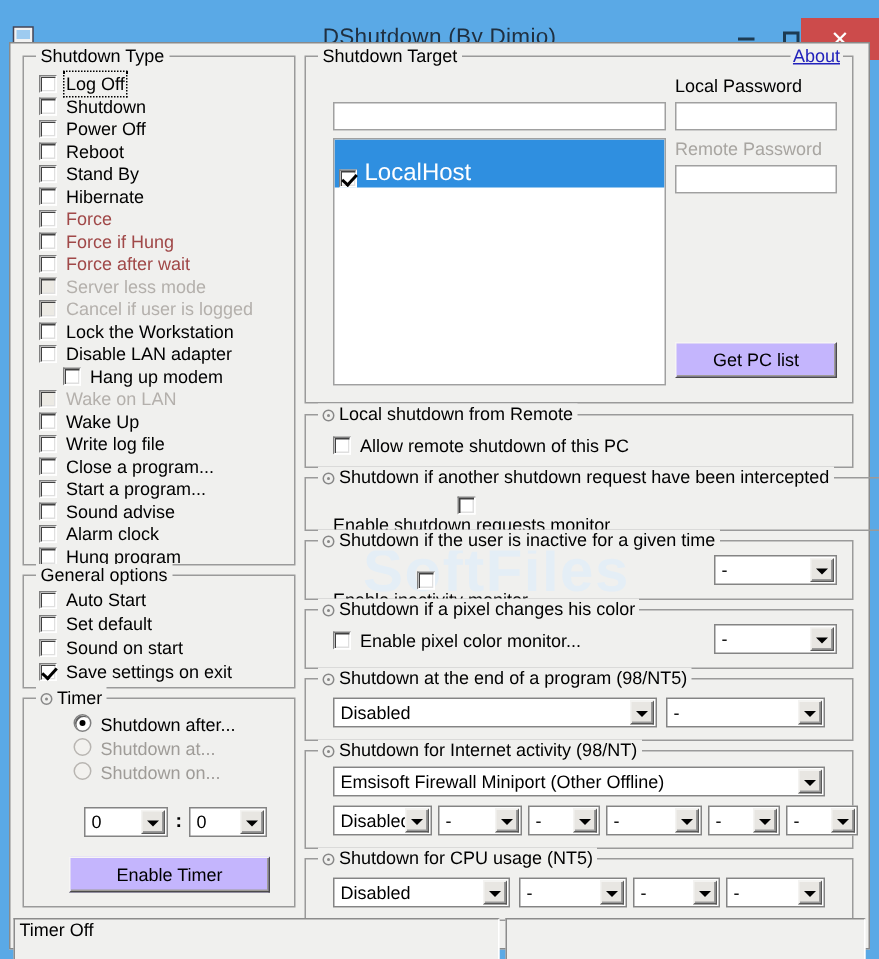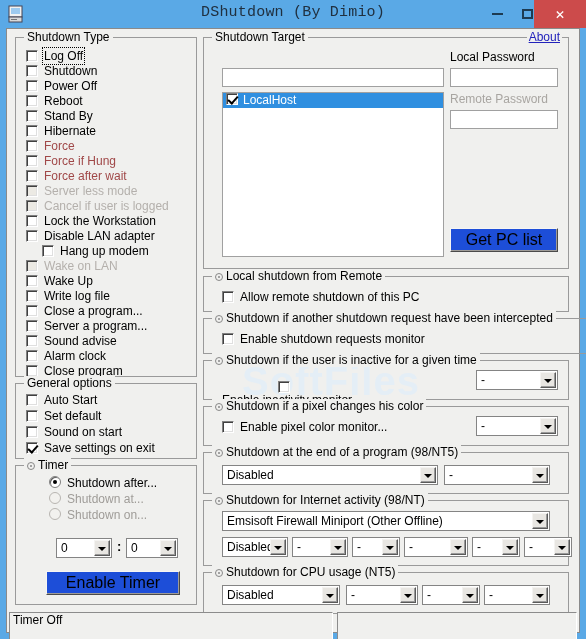--- a/index.html
+++ b/index.html
@@ -9,23 +9,22 @@
     background:#5aa9e6;
     -webkit-font-smoothing:none;
   }
   .window{
     position:absolute;left:0;top:0;width:586px;height:639px;
     background:#5aa9e6;
     box-sizing:border-box;
   }
   
   .titlebar{
-    position:absolute;left:0;top:0;width:586px;height:28px;
+    position:absolute;left:0;top:12px;width:586px;height:28px;
     background:#5aa9e6;
-    font-family:Liberation Mono, monospace;
   }
   .app-icon{
     position:absolute;left:6px;top:4px;width:20px;height:20px;
   }
   .title-text{
     position:absolute;left:0;top:4px;width:586px;
     text-align:center;font-size:15px;color:#203040;
     letter-spacing:.2px;
   }
   .win-btn{
@@ -117,22 +116,22 @@
     position:absolute;
     background:#fff;border:1px solid #a0a0a0;
     box-sizing:border-box;
     font-size:12px;padding:1px 3px;line-height:normal;
   }
   .listbox{
     position:absolute;background:#fff;border:1px solid #a0a0a0;
     box-sizing:border-box;overflow:hidden;
   }
   .list-item{
-    height:15px;display:flex;align-items:flex-start;
-    font-size:12px;padding-left:3px;
+    height:32px;display:flex;align-items:flex-end;
+    font-size:16px;padding-left:3px;
   }
   .list-item.sel{background:#2f8fe0;color:#fff;}
   .list-item .cbox{margin-right:5px;}
 
   
   .combo{
     position:absolute;height:20px;background:#fff;
     border:1px solid #848484;box-sizing:border-box;
     display:flex;align-items:center;
   }
@@ -150,27 +149,27 @@
   }
   .combo .carrow::after{
     content:"";position:absolute;left:3px;top:6px;
     border-left:4px solid transparent;border-right:4px solid transparent;
     border-top:4px solid #000;
   }
 
   
   .pbtn{
     position:absolute;
-    background:#1d4ed8;
+    background:#c4b5fd;
     border:1px solid #f6f5f3;
     border-right-color:#4a4a4a;border-bottom-color:#4a4a4a;
     box-shadow:inset -1px -1px 0 #9e9b97;
     box-sizing:border-box;
     display:flex;align-items:center;justify-content:center;
-    font-size:16px;color:#000;
+    font-size:12px;color:#000;
   }
 
   .label{position:absolute;font-size:12px;color:#000;white-space:nowrap;}
   .label.dim{color:#a8a5a1;}
 
   .link{
     position:absolute;font-size:12px;color:#2222bb;
     text-decoration:underline;white-space:nowrap;
   }
 
@@ -290,33 +289,33 @@
           <div class="cb-row" style="top: 250px;">
             <span class="cbox"></span>
             <span class="cb-label">Write log file</span>
           </div>
           <div class="cb-row" style="top: 265px;">
             <span class="cbox"></span>
             <span class="cb-label">Close a program...</span>
           </div>
           <div class="cb-row" style="top: 280px;">
             <span class="cbox"></span>
-            <span class="cb-label">Server a program...</span>
+            <span class="cb-label">Start a program...</span>
           </div>
           <div class="cb-row" style="top: 295px;">
             <span class="cbox"></span>
             <span class="cb-label">Sound advise</span>
           </div>
           <div class="cb-row" style="top: 310px;">
             <span class="cbox"></span>
             <span class="cb-label">Alarm clock</span>
           </div>
           <div class="cb-row" style="top: 325px;">
             <span class="cbox"></span>
-            <span class="cb-label">Close program</span>
+            <span class="cb-label">Hung program</span>
           </div>
         </div>
     </div>
 
     <div class="group" style="left:8px;top:354px;width:182px;height:76px;">
       <span class="g-title">General options</span>
       <div id="general-options-list">
           <div class="cb-row" style="top: 8px;">
             <span class="cbox"></span>
             <span class="cb-label">Auto Start</span>
@@ -403,21 +402,21 @@
       <div class="cb-row" style="left:18px;top:12px;">
         <span class="cbox"></span>
         <span class="cb-label">Allow remote shutdown of this PC</span>
       </div>
     </div>
 
     <div class="group" style="left:196px;top:289px;width:438px;height:36px;">
       <span class="g-title">
         <span class="radiodot"></span><span>Shutdown if another shutdown request have been intercepted</span>
       </span>
-      <div class="cb-row" style="left:18px;top:12px;">
+      <div class="cb-row" style="left:18px;top:12px;flex-direction:column;">
         <span class="cbox"></span>
         <span class="cb-label">Enable shutdown requests monitor</span>
       </div>
     </div>
 
     <div class="group" style="left:196px;top:331px;width:366px;height:40px;">
       <span class="g-title">
         <span class="radiodot"></span><span>Shutdown if the user is inactive for a given time</span>
       </span>
       <div class="cb-row" style="left:18px;top:20px;flex-direction:column;">

